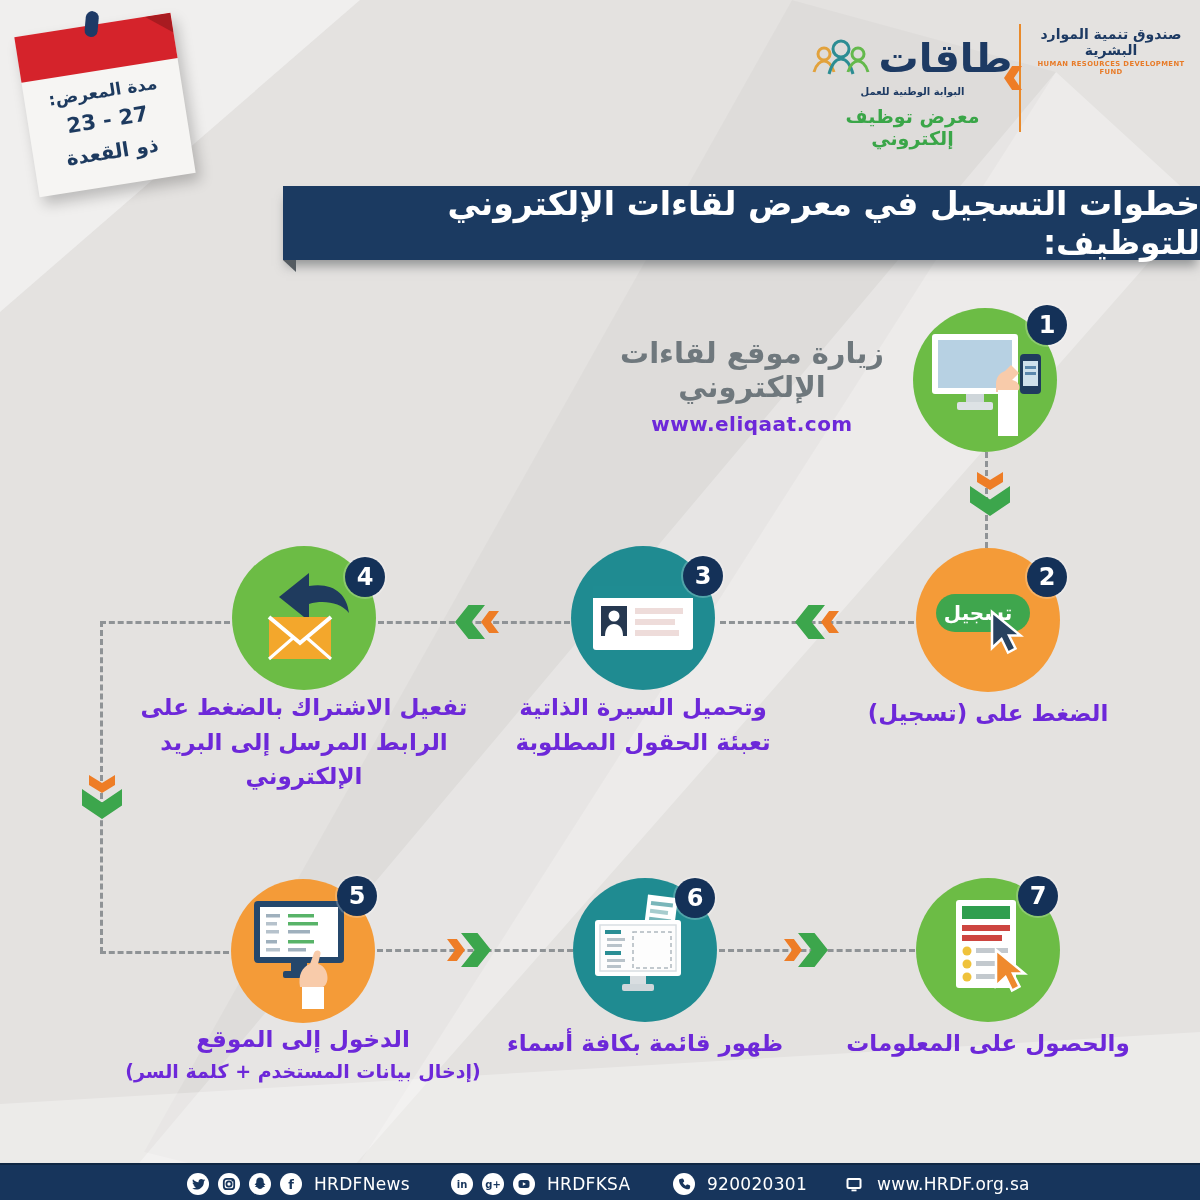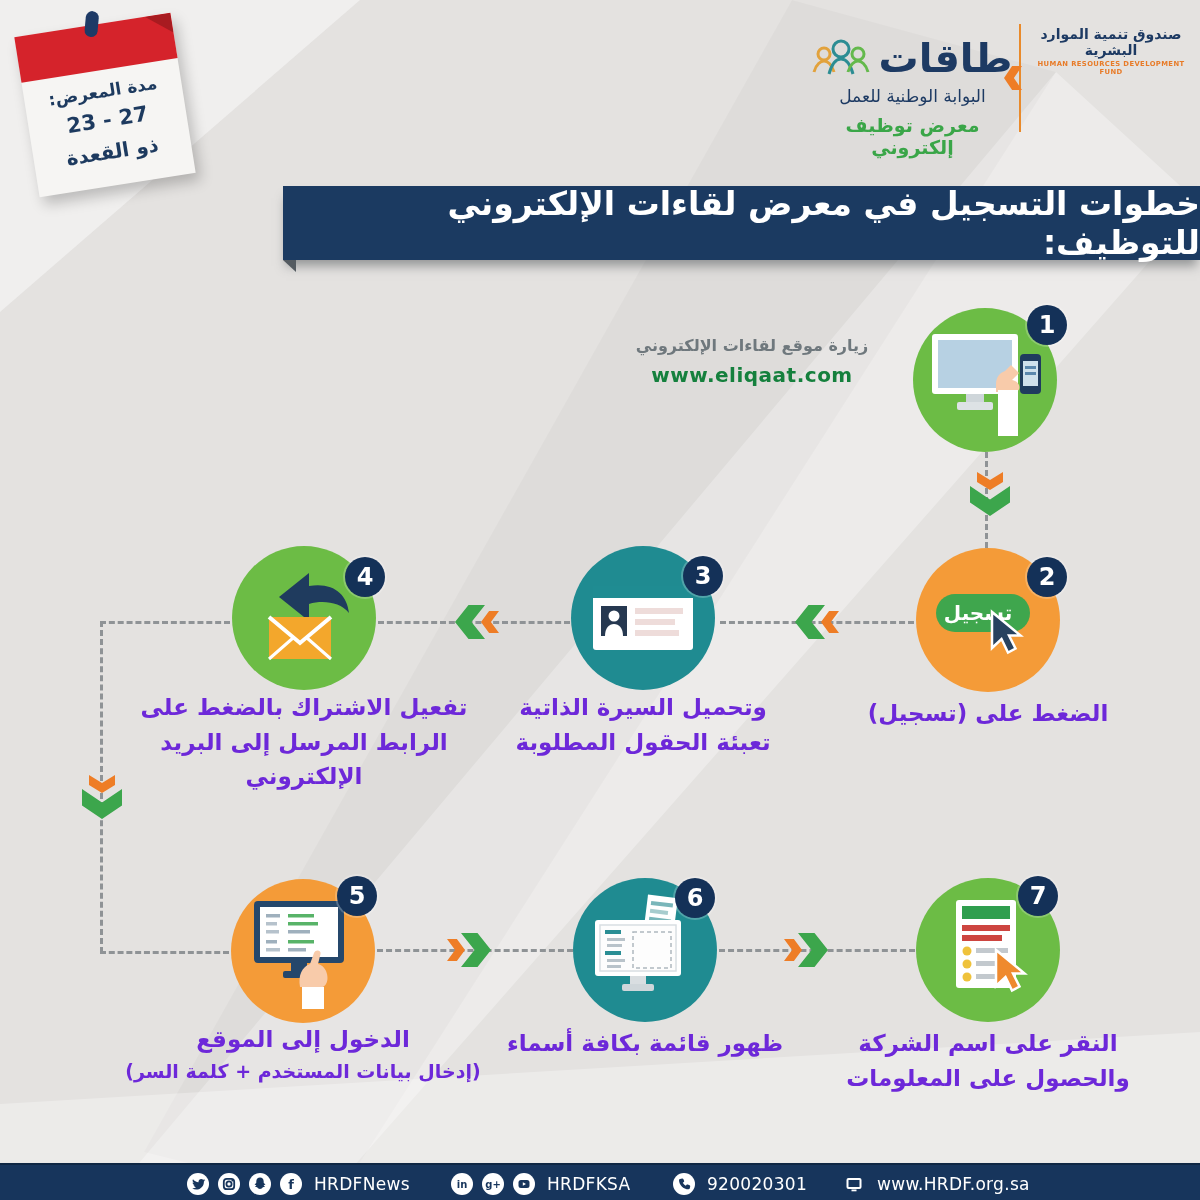--- a/index.html
+++ b/index.html
@@ -26,21 +26,21 @@
   .note-text { position:absolute; left:0; right:0; top:54px; text-align:center; color:#1d3a5f;
                font-weight:bold; direction:rtl; line-height:1.55; }
   .note-title { font-size:17px; }
   .note-dates { font-size:21px; direction:ltr; }
   .note-month { font-size:20px; }
 
   
   .taqat { position:absolute; left:810px; top:38px; width:205px; text-align:center; }
   .taqat-row { display:flex; flex-direction:row-reverse; align-items:flex-start; justify-content:center; gap:8px; }
   .taqat-word { font-size:40px; font-weight:bold; color:#1d3a63; line-height:1; }
-  .taqat-sub { margin-top:6px; font-size:17px; font-weight:normal; color:#1d3a63; letter-spacing:1px; direction:rtl; }
+  .taqat-sub { margin-top:6px; font-size:10px; font-weight:bold; color:#1d3a63; letter-spacing:1px; direction:rtl; }
   .taqat-tag { margin-top:8px; font-size:19px; font-weight:bold; color:#3aa648; direction:rtl; }
   .logo-divider { position:absolute; left:1019px; top:24px; width:2px; height:108px; background:#e98a2b; }
   .divider-arrow { position:absolute; left:1004px; top:66px; width:18px; height:24px; background:#ee7d26;
                    clip-path:polygon(100% 0,45% 0,0 50%,45% 100%,100% 100%,55% 50%); }
   .hrdf { position:absolute; left:1032px; top:24px; width:158px; text-align:center; }
   .hrdf-word { position:relative; font-size:58px; font-weight:900; color:#1d3a63; line-height:1.05; }
   .hrdf-green { position:absolute; left:18px; top:-2px; width:17px; height:17px; background:#4caf50; }
   .hrdf-orange { position:absolute; right:34px; top:30px; width:13px; height:13px; background:#ed7d31; }
   .hrdf-sub-ar { margin-top:2px; font-size:14px; font-weight:bold; color:#1d3a63; direction:rtl; }
   .hrdf-sub-en { margin-top:2px; font-size:6.8px; font-weight:bold; color:#e87b28; letter-spacing:.4px; }
@@ -60,22 +60,22 @@
   .orange { background:#f49b38; }
   .teal   { background:#1f8b91; }
   .badge { position:absolute; width:40px; height:40px; border-radius:50%; background:#143158;
            color:#fff; font-size:24px; font-weight:bold; display:flex; align-items:center;
            justify-content:center; box-shadow:0 0 0 2px rgba(255,255,255,.22); z-index:5; }
 
   
   .caption { position:absolute; text-align:center; color:#6d28d9; font-weight:bold; font-size:23px;
              line-height:1.5; direction:rtl; }
   .step1-text { position:absolute; left:592px; top:336px; width:320px; text-align:center; }
-  .step1-line { font-size:16px; font-weight:bold; color:#6f787d; direction:rtl; }
-  .step1-url  { margin-top:8px; font-size:20px; font-weight:bold; color:#15803d; letter-spacing:.5px; }
+  .step1-line { font-size:29px; font-weight:bold; color:#6f787d; direction:rtl; }
+  .step1-url  { margin-top:8px; font-size:20px; font-weight:bold; color:#6d28d9; letter-spacing:.5px; }
   .caption .small { font-size:19px; }
 
   
   .dash-h { position:absolute; border-top:3px dashed #8f9396; height:0; }
   .dash-v { position:absolute; border-left:3px dashed #8f9396; width:0; }
   .chev { position:absolute; z-index:4; }
   .chev-left  { clip-path:polygon(100% 0,45% 0,0 50%,45% 100%,100% 100%,55% 50%); }
   .chev-right { clip-path:polygon(0 0,55% 0,100% 50%,55% 100%,0 100%,45% 50%); }
   .chev-down  { clip-path:polygon(0 0,50% 45%,100% 0,100% 55%,50% 100%,0 55%); }
   .cgreen { background:#3ca64c; }
@@ -293,21 +293,20 @@
       <rect x="44" y="54" width="32" height="5" fill="#c3c9ce"></rect>
       <circle cx="35" cy="70" r="4.5" fill="#efc23b"></circle>
       <rect x="44" y="67" width="32" height="5" fill="#c3c9ce"></rect>
       <circle cx="35" cy="83" r="4.5" fill="#efc23b"></circle>
       <rect x="44" y="80" width="28" height="5" fill="#c3c9ce"></rect>
       <path d="M64,56 l0,36 9.5,-9 6.5,13.5 7.5,-4 -6.5,-13 11.5,0 z" fill="#ef8a2e" stroke="#ffffff" stroke-width="2.5"></path>
     </svg>
   </div>
   <div class="badge" style="left:1018px; top:876px;">7</div>
   <div class="caption" style="left:801px; top:1026px; width:374px;">
-    <div>النقر على اسم الشركة</div>
     <div>والحصول على المعلومات</div>
   </div>
 
   <div class="footer">
 
     <div class="fgroup" style="left:186px;">
       <svg class="ficon" viewBox="0 0 24 24">
         <circle cx="12" cy="12" r="11" fill="#ffffff"></circle>
         <path fill="#17355c" d="M19.3,8.1c-0.5,0.2-1,0.4-1.6,0.5c0.6-0.3,1-0.9,1.2-1.5c-0.5,0.3-1.1,0.5-1.7,0.7 c-0.5-0.5-1.2-0.9-2-0.9c-1.5,0-2.7,1.2-2.7,2.7c0,0.2,0,0.4,0.1,0.6C10.3,10.1,8.3,9,7,7.3C6.7,7.7,6.6,8.2,6.6,8.6 c0,0.9,0.5,1.8,1.2,2.2c-0.4,0-0.9-0.1-1.2-0.3v0c0,1.3,0.9,2.4,2.2,2.7c-0.2,0.1-0.5,0.1-0.7,0.1c-0.2,0-0.3,0-0.5,0 c0.3,1.1,1.3,1.9,2.5,1.9c-0.9,0.7-2.1,1.1-3.3,1.1c-0.2,0-0.4,0-0.6,0c1.2,0.8,2.6,1.2,4.1,1.2c4.9,0,7.6-4.1,7.6-7.6v-0.3 C18.5,9.2,19,8.7,19.3,8.1z"></path>
       </svg>

